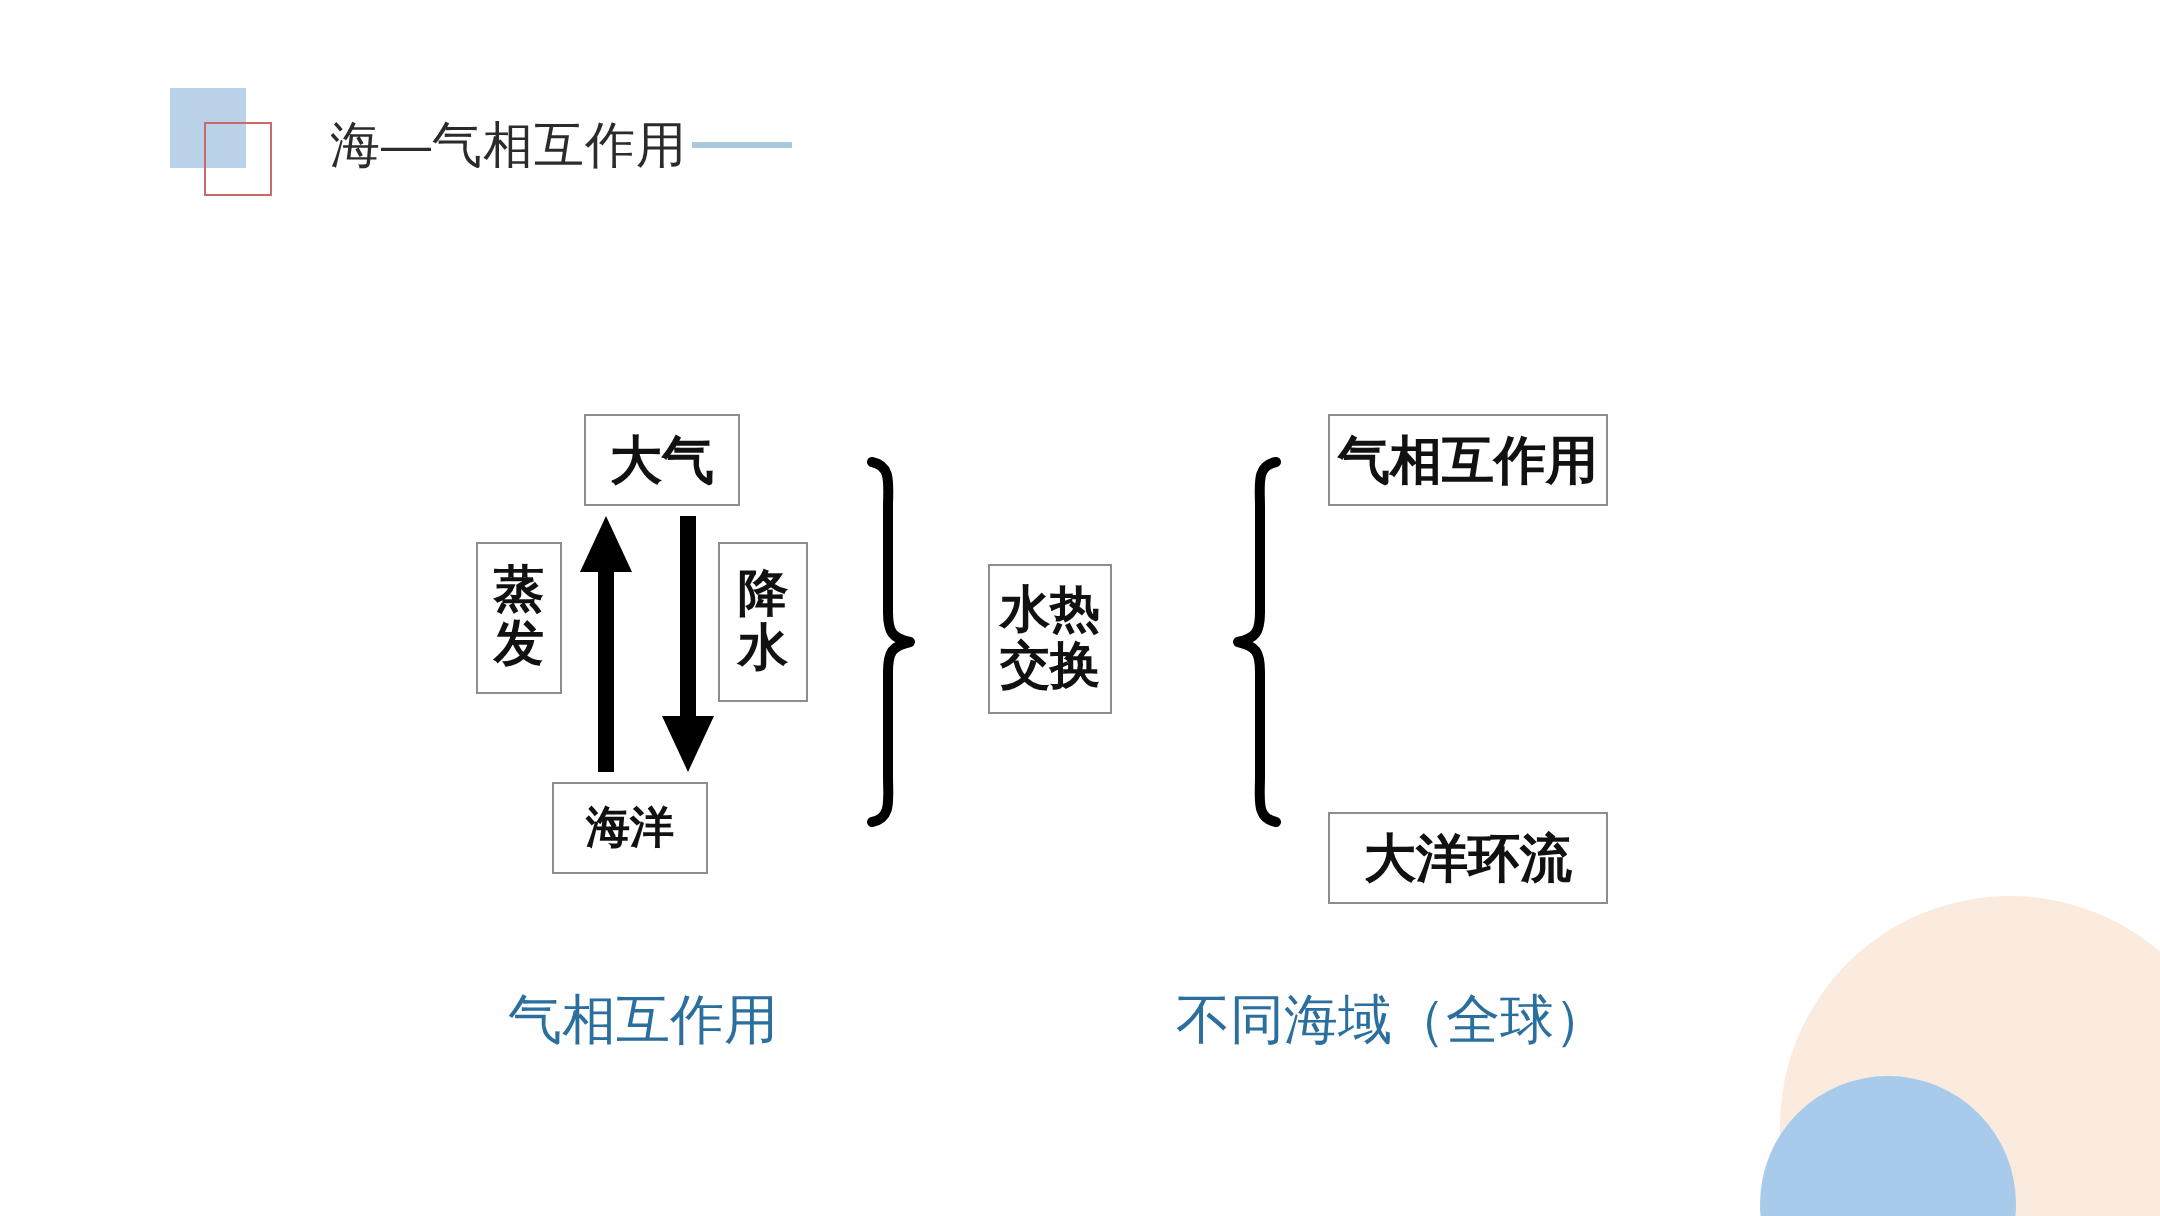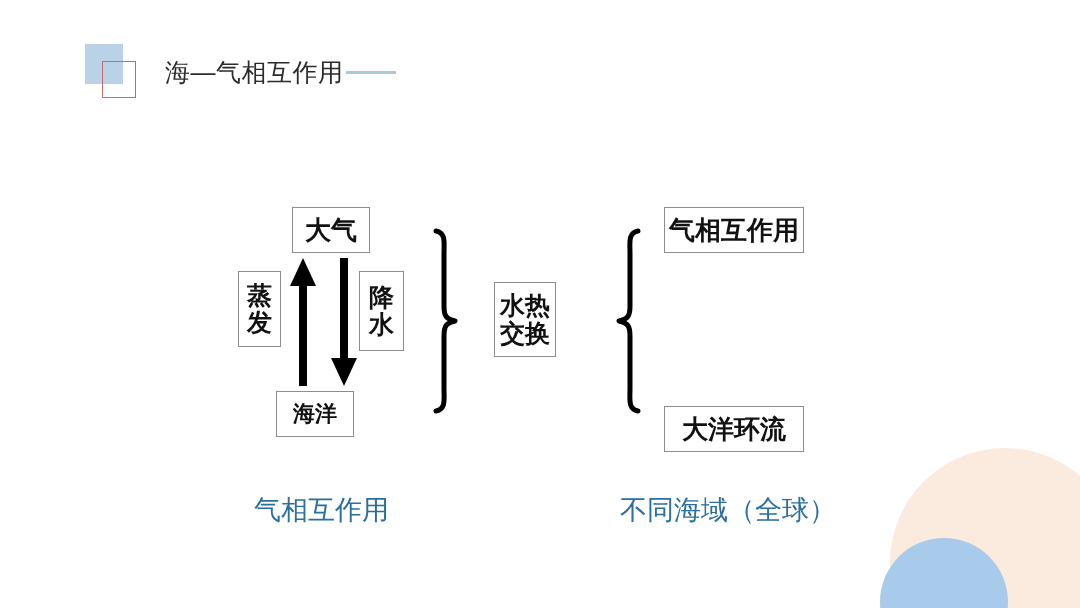--- a/index.html
+++ b/index.html
@@ -166,21 +166,21 @@
 
   
   .caption {
     position: absolute;
     color: #2b6f9e;
     font-size: 27px;
     font-weight: 500;
     white-space: nowrap;
   }
   #caption-left  { left: 254px; top: 492px; }
-  #caption-right { left: 620px; top: 492px; }
+  #caption-right { left: 588px; top: 492px; }
 </style>
 </head>
 <body>
 
 <div id="slide">
 
   <div class="deco-peach"></div>
   <div class="deco-blue"></div>
 
   <div class="header">

